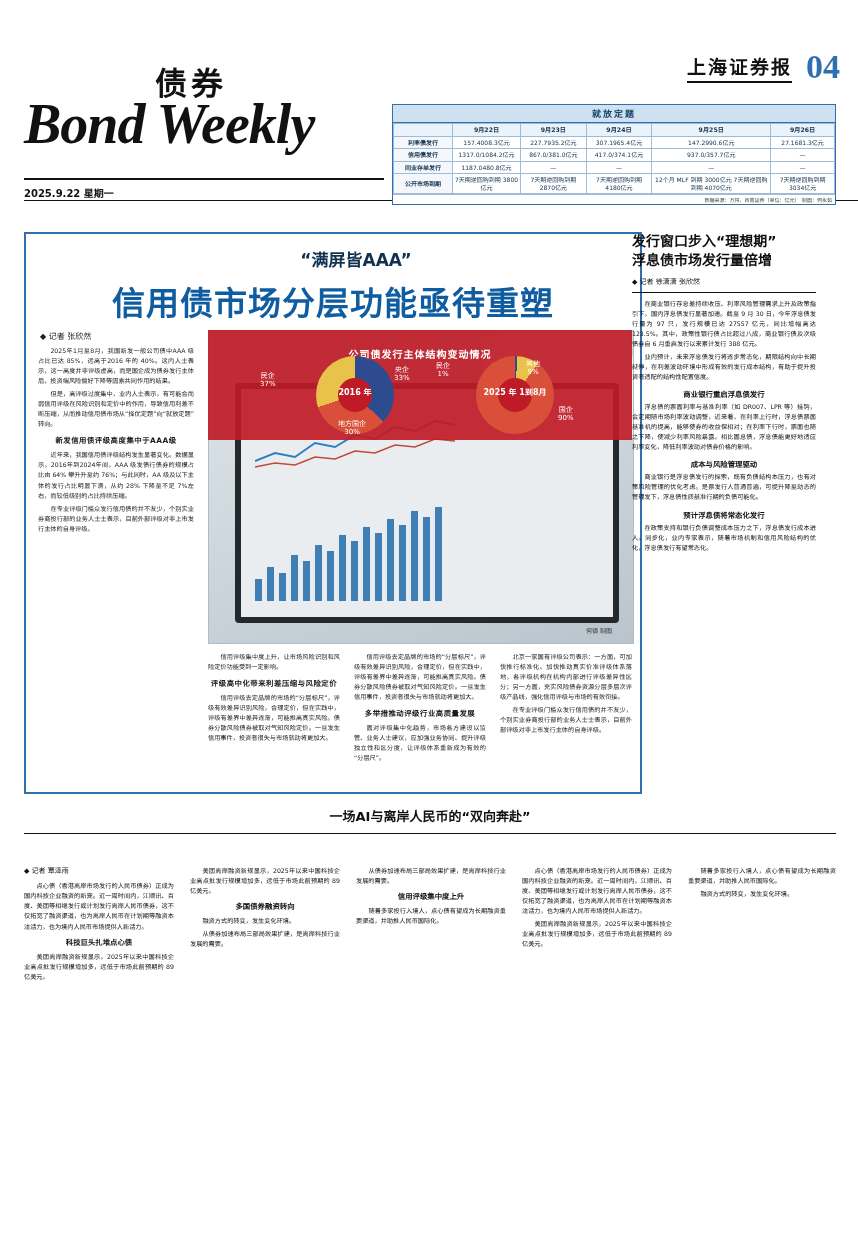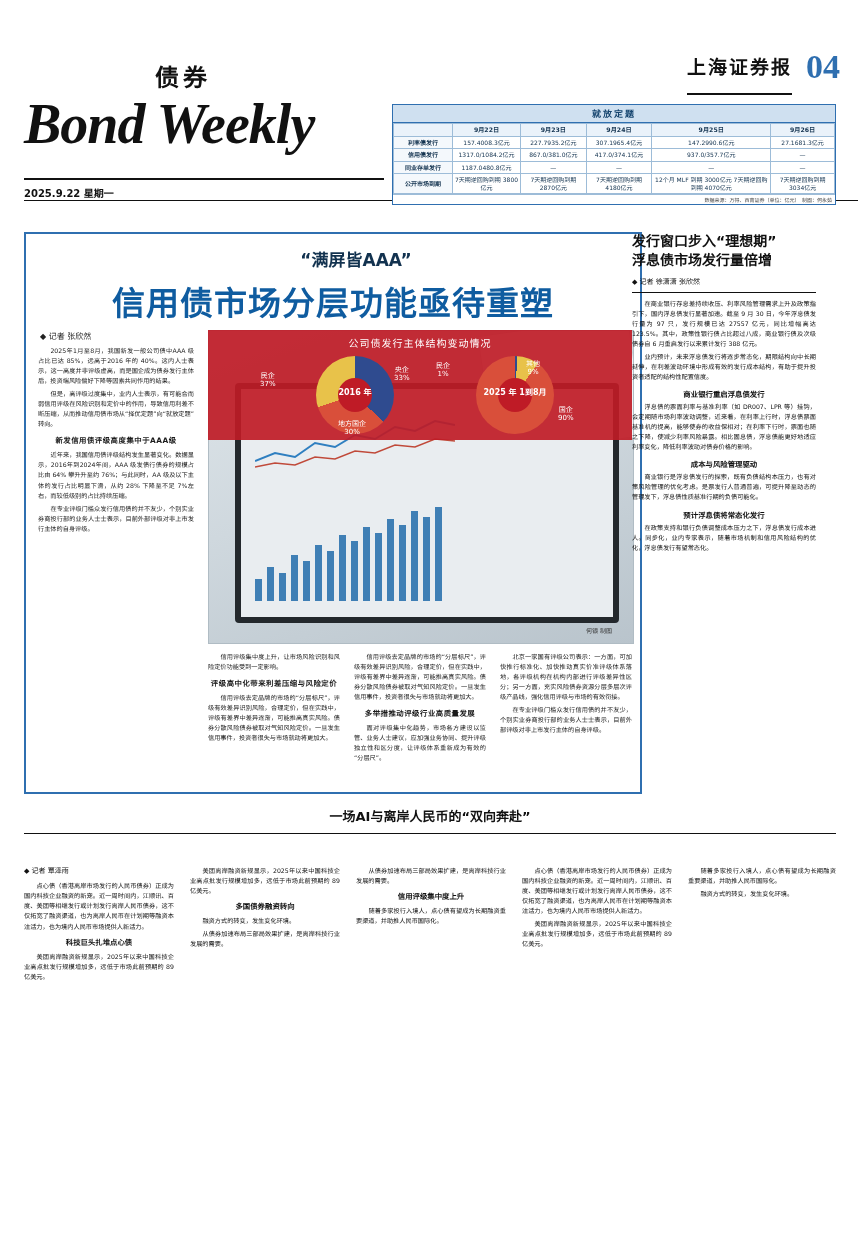--- a/index.html
+++ b/index.html
@@ -10,21 +10,21 @@
     color:#111;
     position:relative;
     overflow:hidden;
   }
   .page{position:relative;width:858px;height:1253px;}
 
   
   .masthead{position:absolute;left:0;top:0;width:858px;height:200px;}
   .sec-title{
     position:absolute;left:155px;top:58px;
-    font-size:24px;font-weight:bold;letter-spacing:4px;
+    font-size:32px;font-weight:bold;letter-spacing:4px;
     font-family:"DejaVu Sans", sans-serif;
   }
   .bondweekly{
     position:absolute;left:24px;top:92px;
     font-size:56px;font-weight:bold;font-style:italic;
     font-family:"Liberation Serif", serif;
     letter-spacing:-1px;
     color:#111;
   }
   .dateline{
@@ -33,21 +33,21 @@
     font-family:"DejaVu Sans", sans-serif;
   }
   .rule-top{position:absolute;left:24px;top:178px;width:360px;height:2px;background:#111;}
   .rule-bot{position:absolute;left:24px;top:200px;width:834px;height:1px;background:#111;}
 
   .paper-logo{
     position:absolute;right:66px;top:52px;
     font-size:19px;font-weight:bold;letter-spacing:2px;
     font-family:"DejaVu Sans", sans-serif;
     color:#111;
-    border-bottom:2px solid #111;padding-bottom:14px;
+    border-bottom:2px solid #111;padding-bottom:2px;
   }
   .page-num{
     position:absolute;right:18px;top:48px;
     font-size:34px;font-weight:bold;color:#2f6fb0;
     font-family:"Liberation Serif", serif;
   }
 
   
   .cal{
     position:absolute;left:392px;top:104px;width:442px;
@@ -122,22 +122,22 @@
   }
   .photo .paperstack{
     position:absolute;right:-4px;top:-6px;width:150px;height:120px;
     background:#f2f4f6;transform:rotate(-8deg);border:1px solid #cbd3d9;
   }
   .donutbox{
     position:absolute;left:182px;top:96px;width:424px;height:110px;
     background:rgba(191,27,38,.92);
   }
   .donut-title{
-    color:#fff;font-size:10px;font-weight:normal;text-align:center;
-    padding-top:5px;font-family:"DejaVu Sans", sans-serif;letter-spacing:1px;
+    color:#fff;font-size:10px;font-weight:bold;text-align:center;
+    padding-top:16px;font-family:"DejaVu Sans", sans-serif;letter-spacing:1px;
   }
   .donut-wrap{position:absolute;top:24px;left:0;width:424px;height:86px;}
   .donut{
     position:absolute;top:2px;width:78px;height:78px;border-radius:50%;
   }
   .donut:after{
     content:"";position:absolute;left:22px;top:22px;width:34px;height:34px;
     background:#bf1b26;border-radius:50%;
   }
   .donut span{

